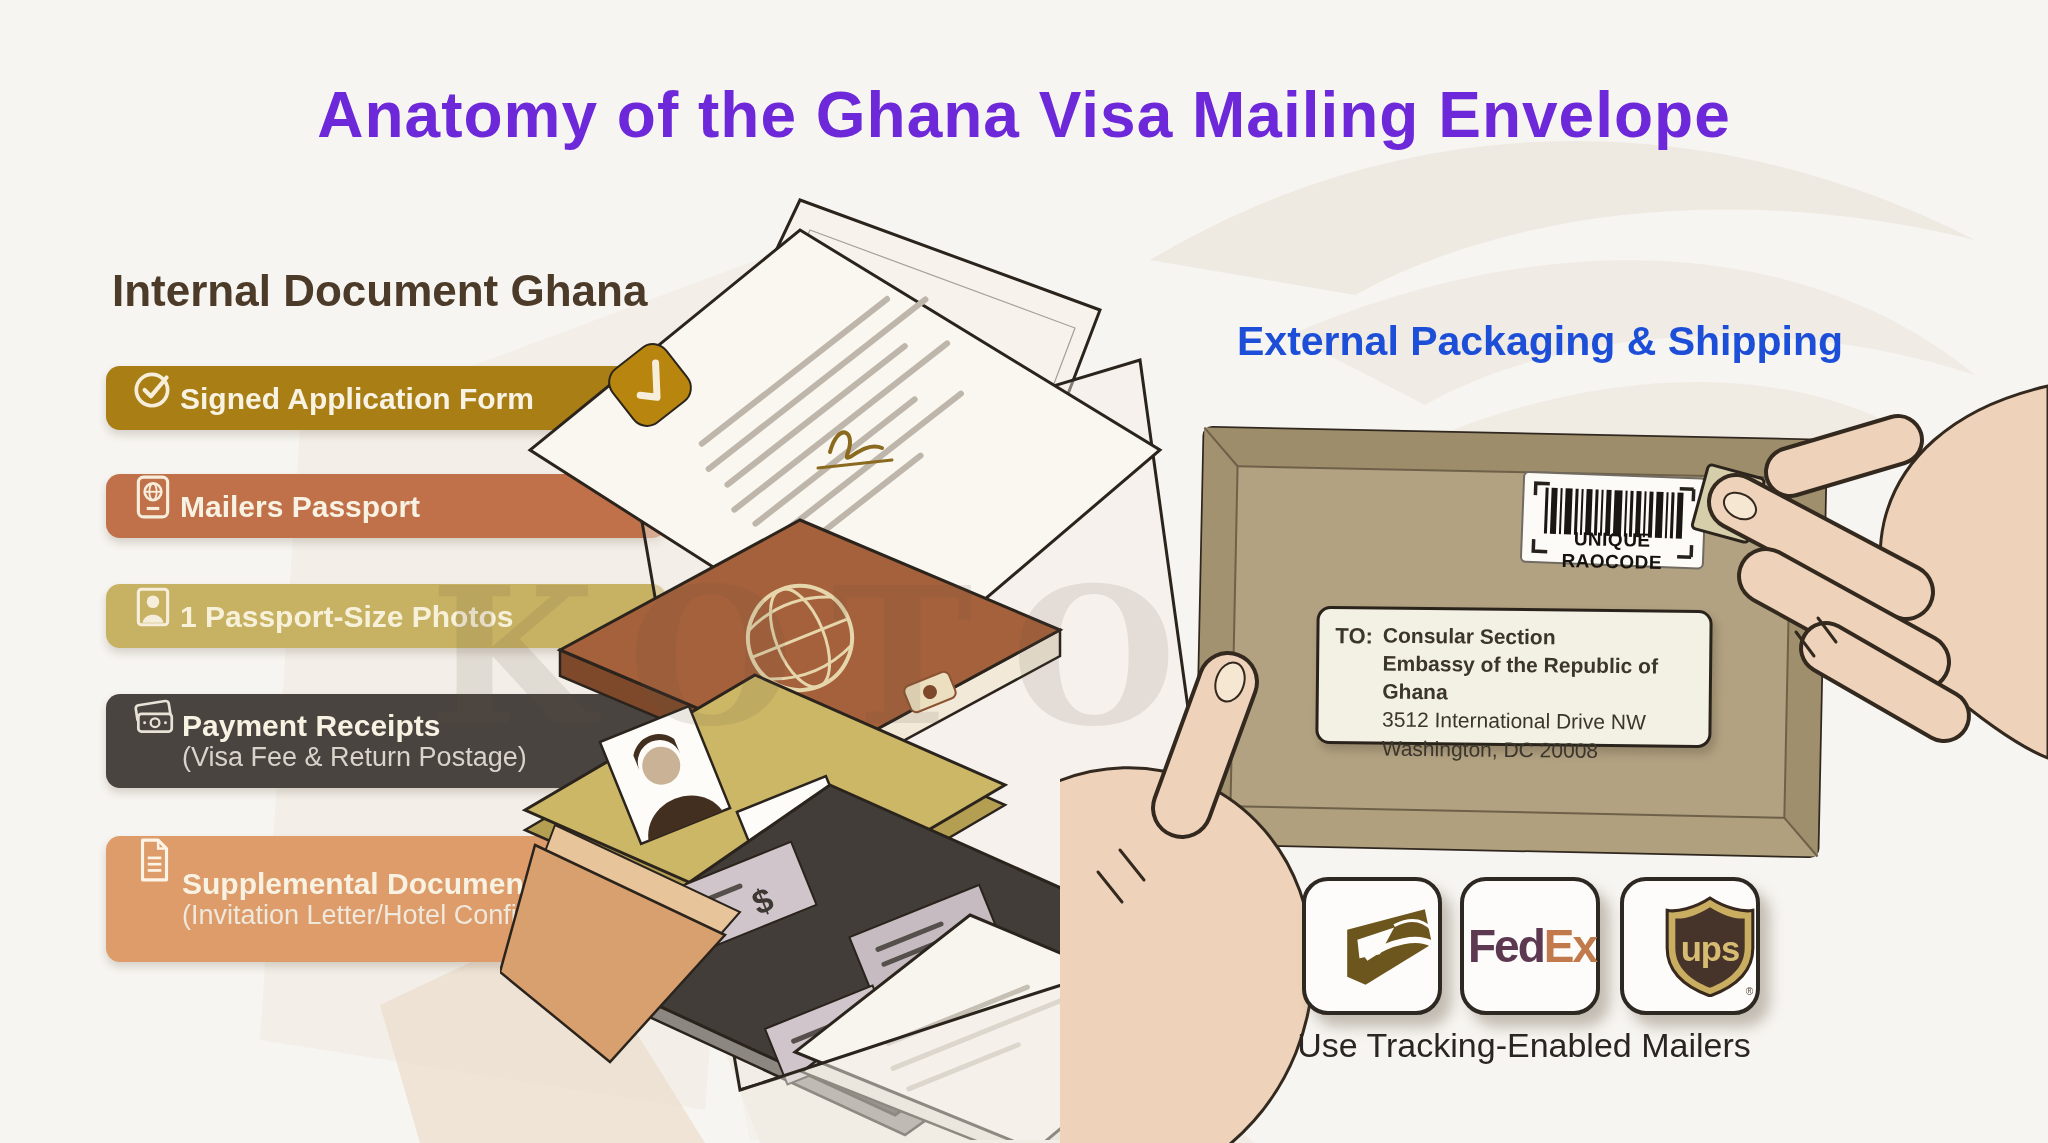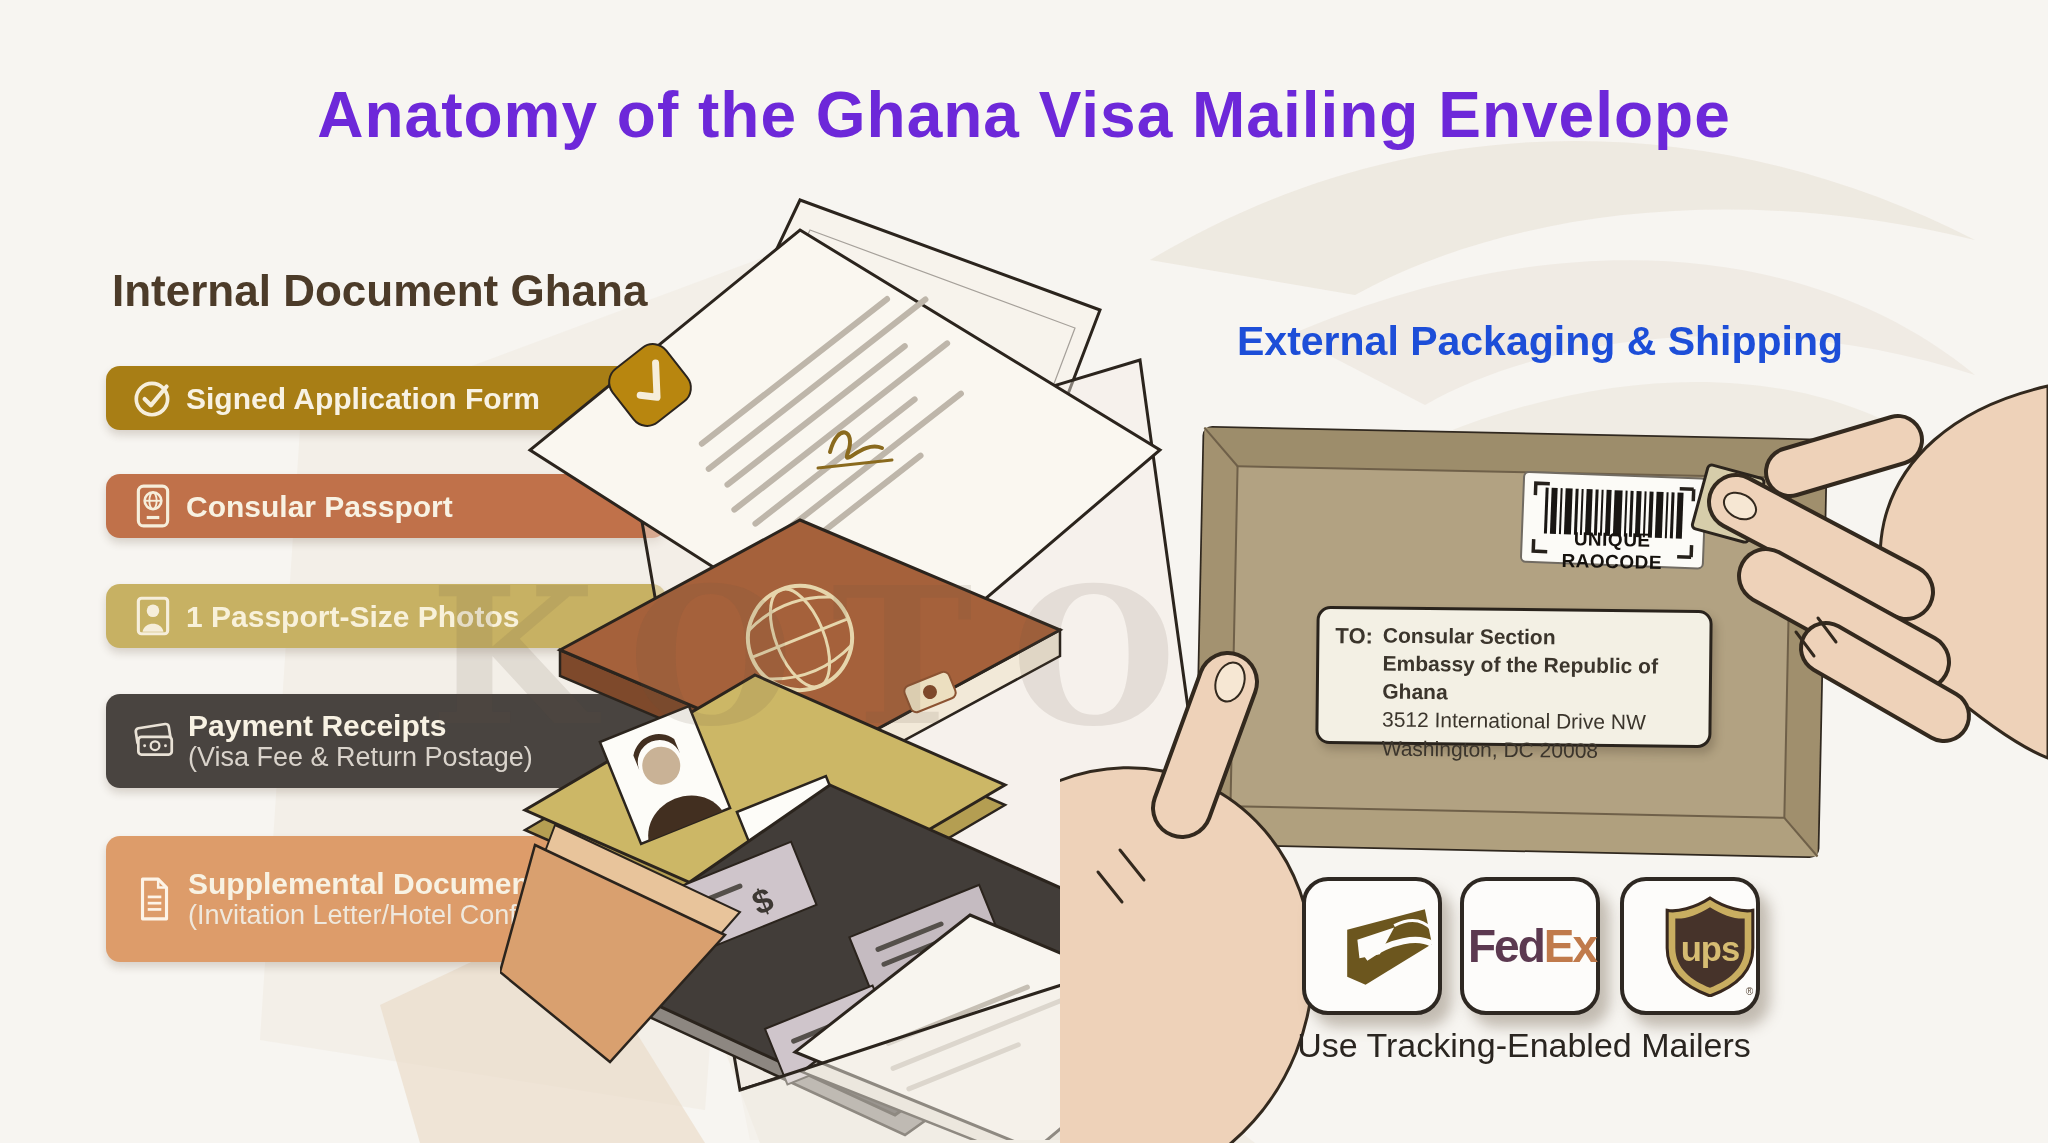--- a/index.html
+++ b/index.html
@@ -6,21 +6,21 @@
   body{width:2048px;height:1143px;overflow:hidden;background:#f7f5f1;
        font-family:"Liberation Sans", sans-serif;position:relative;}
   .abs{position:absolute;}
   
   .title{left:0;top:78px;width:2048px;text-align:center;font-size:64px;font-weight:bold;
          color:#6d28d9;letter-spacing:1px;z-index:6;}
   .heading-left{left:112px;top:266px;font-size:44px;font-weight:bold;color:#4c3b29;z-index:6;}
   .heading-right{left:1225px;top:318px;width:630px;text-align:center;font-size:41px;
                  font-weight:bold;color:#1d4ed8;z-index:6;}
   
-  .bar{left:106px;width:560px;border-radius:14px;display:flex;align-items:center;gap:10px;
+  .bar{left:106px;width:560px;border-radius:14px;display:flex;gap:4px;
        padding:0 24px;box-sizing:border-box;z-index:2;box-shadow:0 5px 9px rgba(70,52,30,.18);}
   .bar svg{flex:0 0 auto;}
   .bar-text{display:flex;flex-direction:column;justify-content:center;}
   .bar-label{font-size:30px;font-weight:bold;line-height:1.1;color:#f8f2e3;}
   .bar-sub{font-size:27px;font-weight:normal;line-height:1.15;color:#efe8dd;}
   #bar0{top:366px;height:64px;}
   #bar1{top:474px;height:64px;}
   #bar2{top:584px;height:64px;}
   #bar3{top:694px;height:94px;}
   #bar4{top:836px;height:126px;}
@@ -86,21 +86,21 @@
 
 <div class="abs bar" id="bar1" style="background-color: rgb(192, 113, 74);">
   <svg width="46" height="46" viewBox="0 0 44 44">
     <rect x="8" y="3" width="28" height="38" rx="5" fill="none" stroke="#f6eedb" stroke-width="3"></rect>
     <circle cx="22" cy="17" r="8" fill="none" stroke="#f6eedb" stroke-width="2.5"></circle>
     <ellipse cx="22" cy="17" rx="3.5" ry="8" fill="none" stroke="#f6eedb" stroke-width="1.8"></ellipse>
     <line x1="14" y1="17" x2="30" y2="17" stroke="#f6eedb" stroke-width="1.8"></line>
     <line x1="16" y1="33" x2="28" y2="33" stroke="#f6eedb" stroke-width="3"></line>
   </svg>
   <div class="bar-text">
-      <span class="bar-label">Consular Passport</span>
+      <span class="bar-label">Mailers Passport</span>
     </div>
 </div>
 
 <div class="abs bar" id="bar2" style="background-color: rgb(199, 177, 99);">
   <svg width="46" height="46" viewBox="0 0 44 44">
     <rect x="8" y="5" width="28" height="34" rx="3" fill="none" stroke="#f6eedb" stroke-width="3"></rect>
     <circle cx="22" cy="17" r="6" fill="#f6eedb"></circle>
     <path d="M12,37 C14,27 30,27 32,37 Z" fill="#f6eedb"></path>
   </svg>
   <div class="bar-text">

